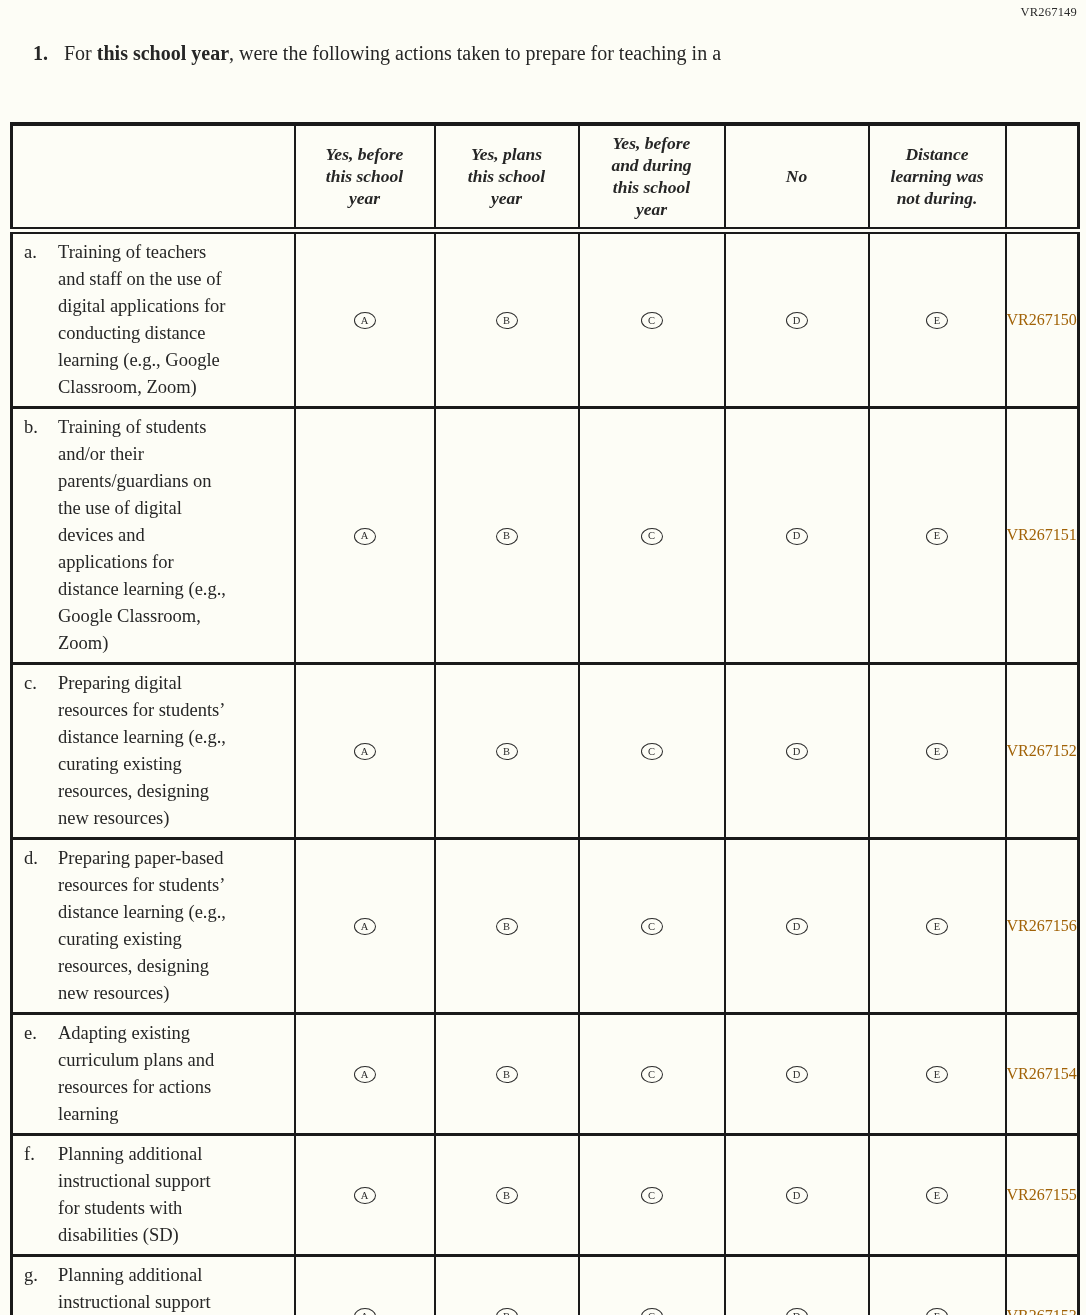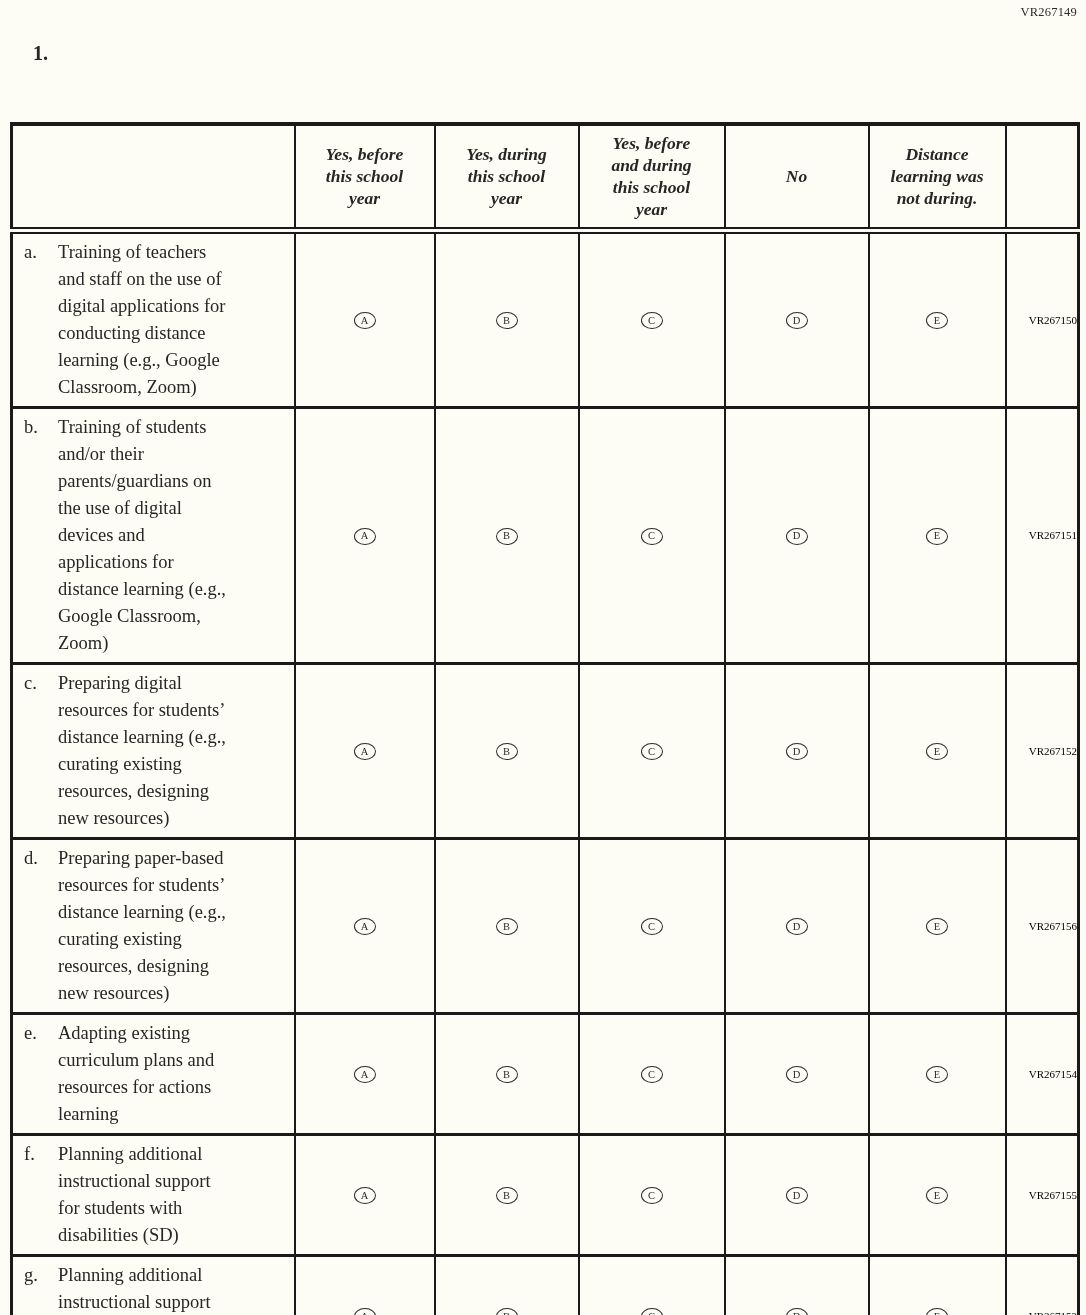--- a/index.html
+++ b/index.html
@@ -86,24 +86,24 @@
     height: 15px;
     border: 1.6px solid #2b2b2b;
     border-radius: 50%;
     font-size: 10.5px;
     line-height: 1;
     color: #2b2b2b;
     cursor: pointer;
     background: transparent;
   }
   .vr-cell {
-    text-align: right;
+    text-align: left;
     vertical-align: middle;
-    font-size: 11px;
-    color: #000000;
+    font-size: 16px;
+    color: #a16207;
     padding: 0 1px;
   }
 
   tr.h-header { height: 106px; font-style: italic; }
   tr.h-a { height: 158px; }
   tr.h-b { height: 245px; }
   tr.h-c { height: 165px; }
   tr.h-d { height: 165px; }
   tr.h-e { height: 112px; }
   tr.h-f { height: 112px; }
@@ -112,40 +112,41 @@
 </head>
 <body>
 
 <div class="page">
 
   <div class="page-code">VR267149</div>
 
   <div class="question">
     <div class="q-num">1.</div>
     <div class="q-text">
+      <div><span>For </span><b>this school year</b><span>, were the following actions taken to prepare for teaching in a</span></div>
     </div>
   </div>
 
   <table class="grid">
     <colgroup>
       <col style="width:283px">
         <col style="width:140px">
         <col style="width:144px">
         <col style="width:146px">
         <col style="width:144px">
         <col style="width:137px">
         <col style="width:73px">
     </colgroup>
     <thead>
       <tr class="h-header">
         <th></th>
         <th>Yes, before
 this school
 year</th>
-        <th>Yes, during
+        <th>Yes, plans
 this school
 year</th>
         <th>Yes, before
 and during
 this school
 year</th>
         <th>No</th>
         <th>Distance
 learning was
 not during.</th>

